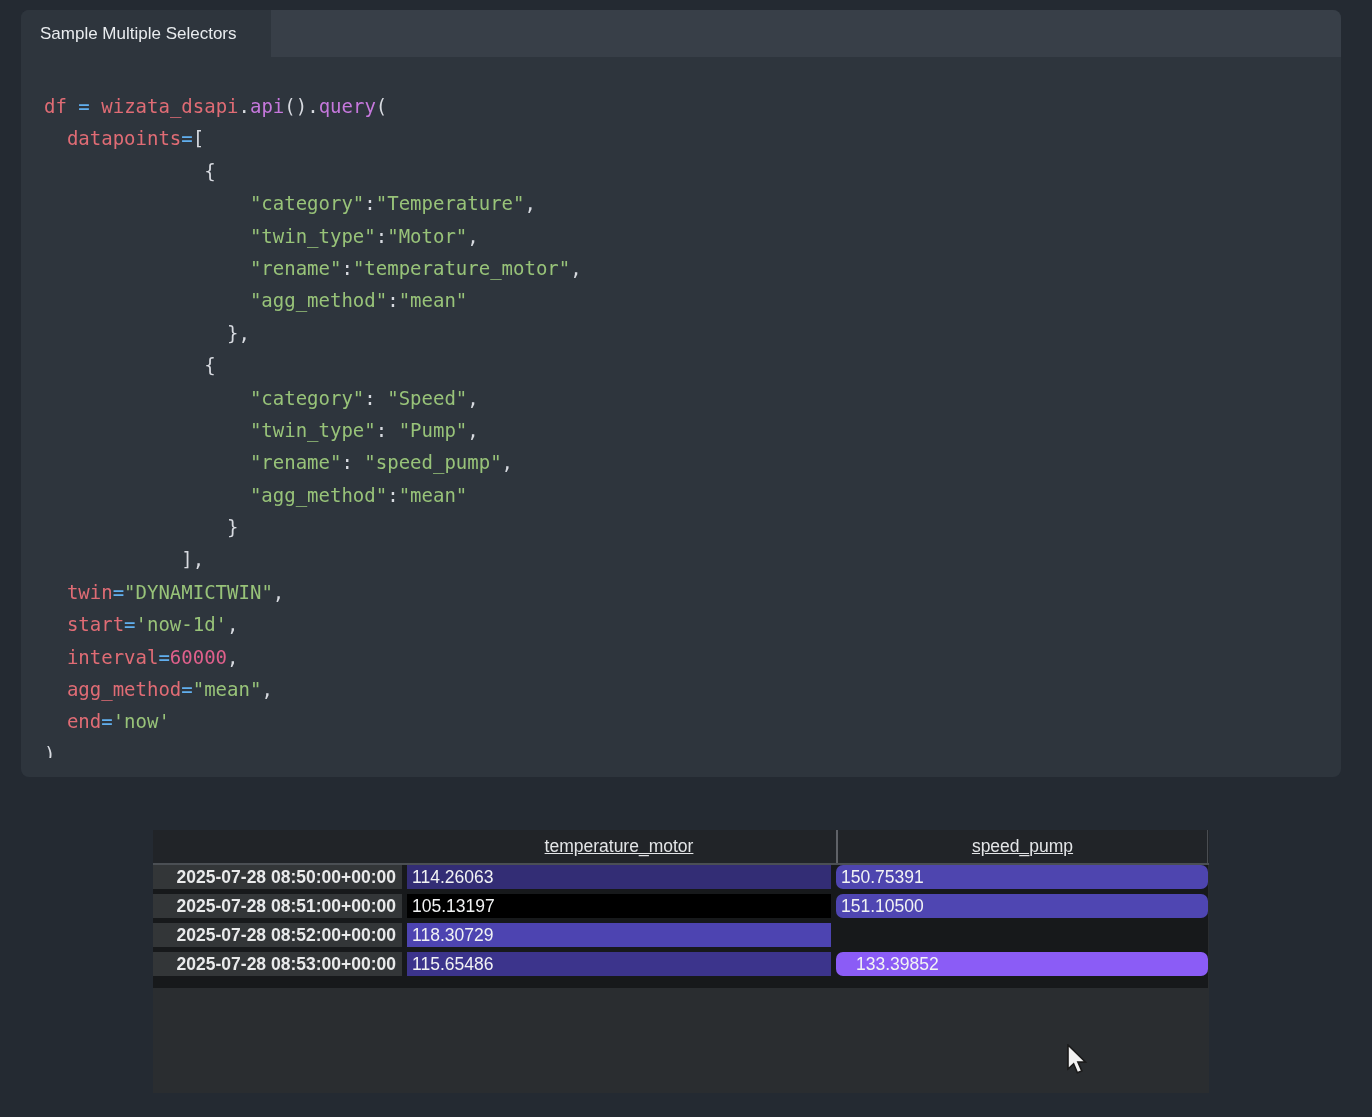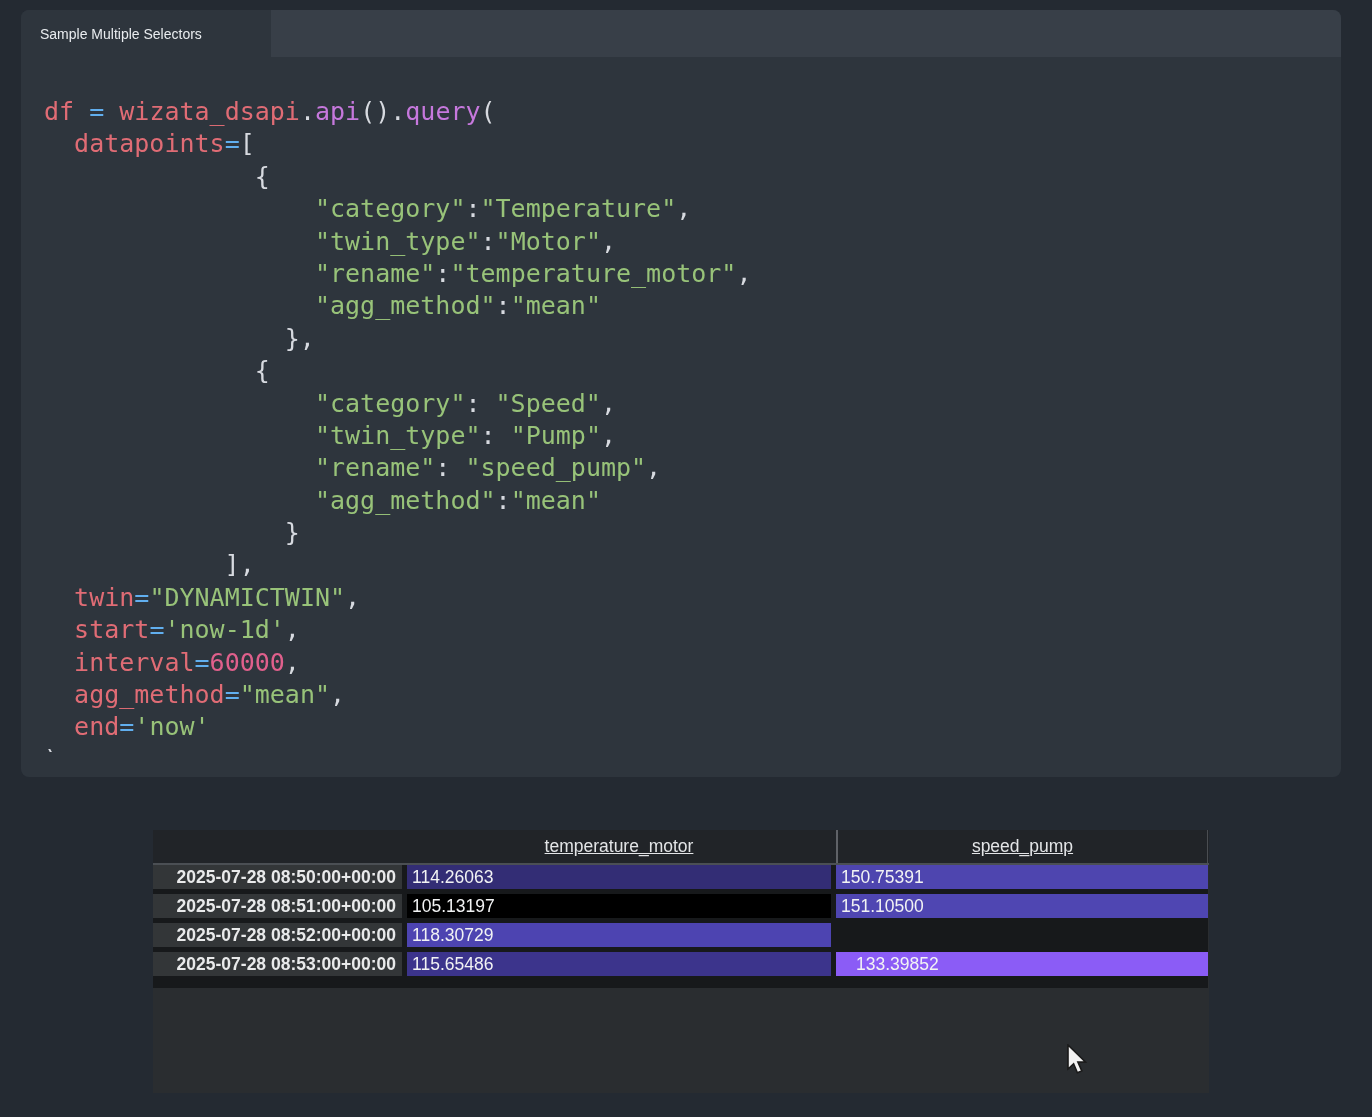--- a/index.html
+++ b/index.html
@@ -5,25 +5,25 @@
   html,body{margin:0;padding:0;background:#242a32;}
   #screen{position:relative;width:1372px;height:1117px;background:#242a32;overflow:hidden;
           font-family:"Liberation Sans",sans-serif;}
 
   
   .panel{position:absolute;left:21px;top:10px;width:1320px;height:767px;
          background:#2e353d;border-radius:8px;}
   .panel-header{position:absolute;left:0;top:0;width:100%;height:47px;display:flex;}
   .tab{width:250px;height:47px;background:#2e353d;border-radius:8px 0 0 0;
        display:flex;align-items:center;padding-left:19px;box-sizing:border-box;
-       color:#e9ecef;font-size:14px;}
+       color:#e9ecef;font-size:17px;}
   .tabbar-rest{flex:1;height:47px;background:#383f48;border-radius:0 8px 0 0;}
   .code{position:absolute;left:0;top:47px;right:0;bottom:0;
         padding:14px 18px 10px 23px;box-sizing:border-box;overflow:hidden;
-        font-family:"DejaVu Sans Mono",monospace;font-size:25px;line-height:32.4px;
+        font-family:"DejaVu Sans Mono",monospace;font-size:19px;line-height:32.4px;
         white-space:pre;}
   .cl{height:32.4px;}
   .tk-n{color:#e06c75;}
   .tk-o{color:#61afef;}
   .tk-f{color:#c678dd;}
   .tk-s{color:#98c379;}
   .tk-d{color:#e0608c;}
   .tk-p{color:#d7dae0;}
 
   
@@ -38,21 +38,21 @@
   .df-rows{position:absolute;left:0;top:35px;width:1055px;background:#17191b;}
   .trow{display:flex;height:24px;margin-bottom:5px;}
   .trow:last-child{margin-bottom:12px;}
   .tindex{width:249px;margin-right:5px;background:#333638;color:#e9eaeb;
           font-weight:bold;font-size:17.5px;text-align:right;
           display:flex;align-items:center;justify-content:flex-end;
           padding-right:6px;box-sizing:border-box;}
   .tcell{color:#f2f3f4;font-size:17.5px;display:flex;align-items:center;
          padding-left:5px;box-sizing:border-box;text-align:right;}
   .tcell.c1{width:424px;margin-right:5px;}
-  .tcell.c2{width:372px;}
+  .tcell.c2{width:372px;border-radius:7px;}
 
   
   .cursor{position:absolute;width:24px;height:34px;pointer-events:none;}
 </style>
 </head>
 <body>
 
 <div id="screen">
 
   <div class="panel">

